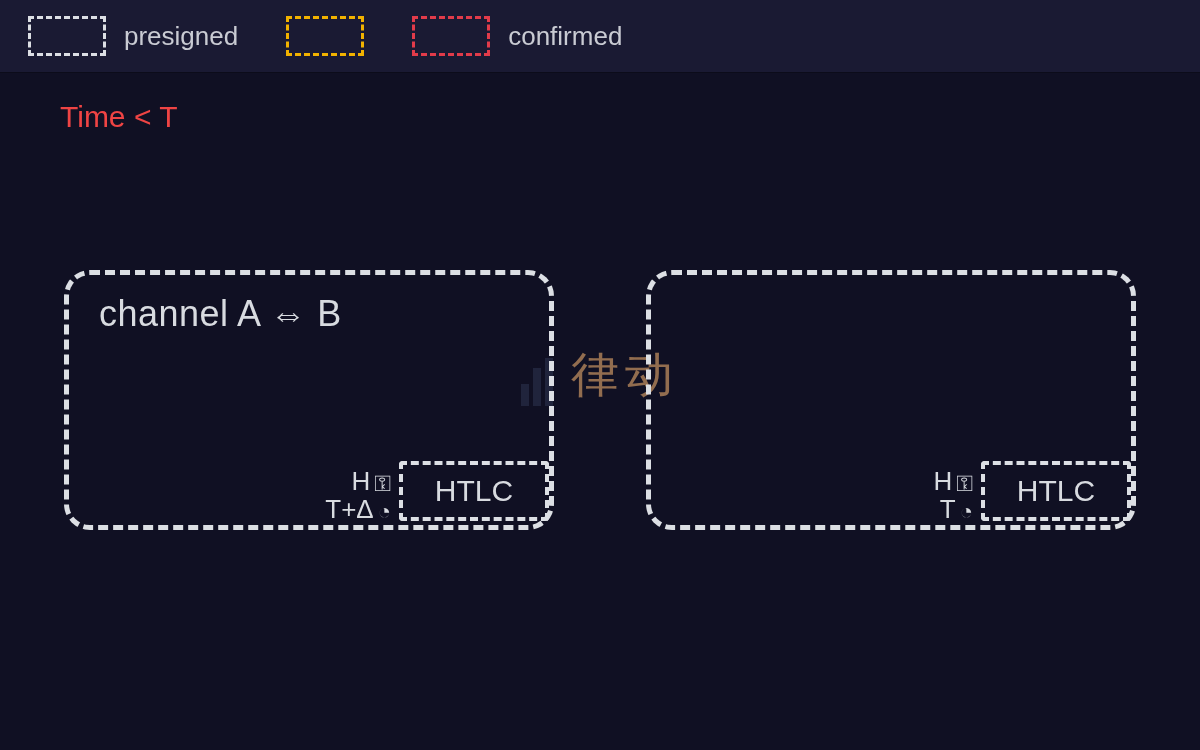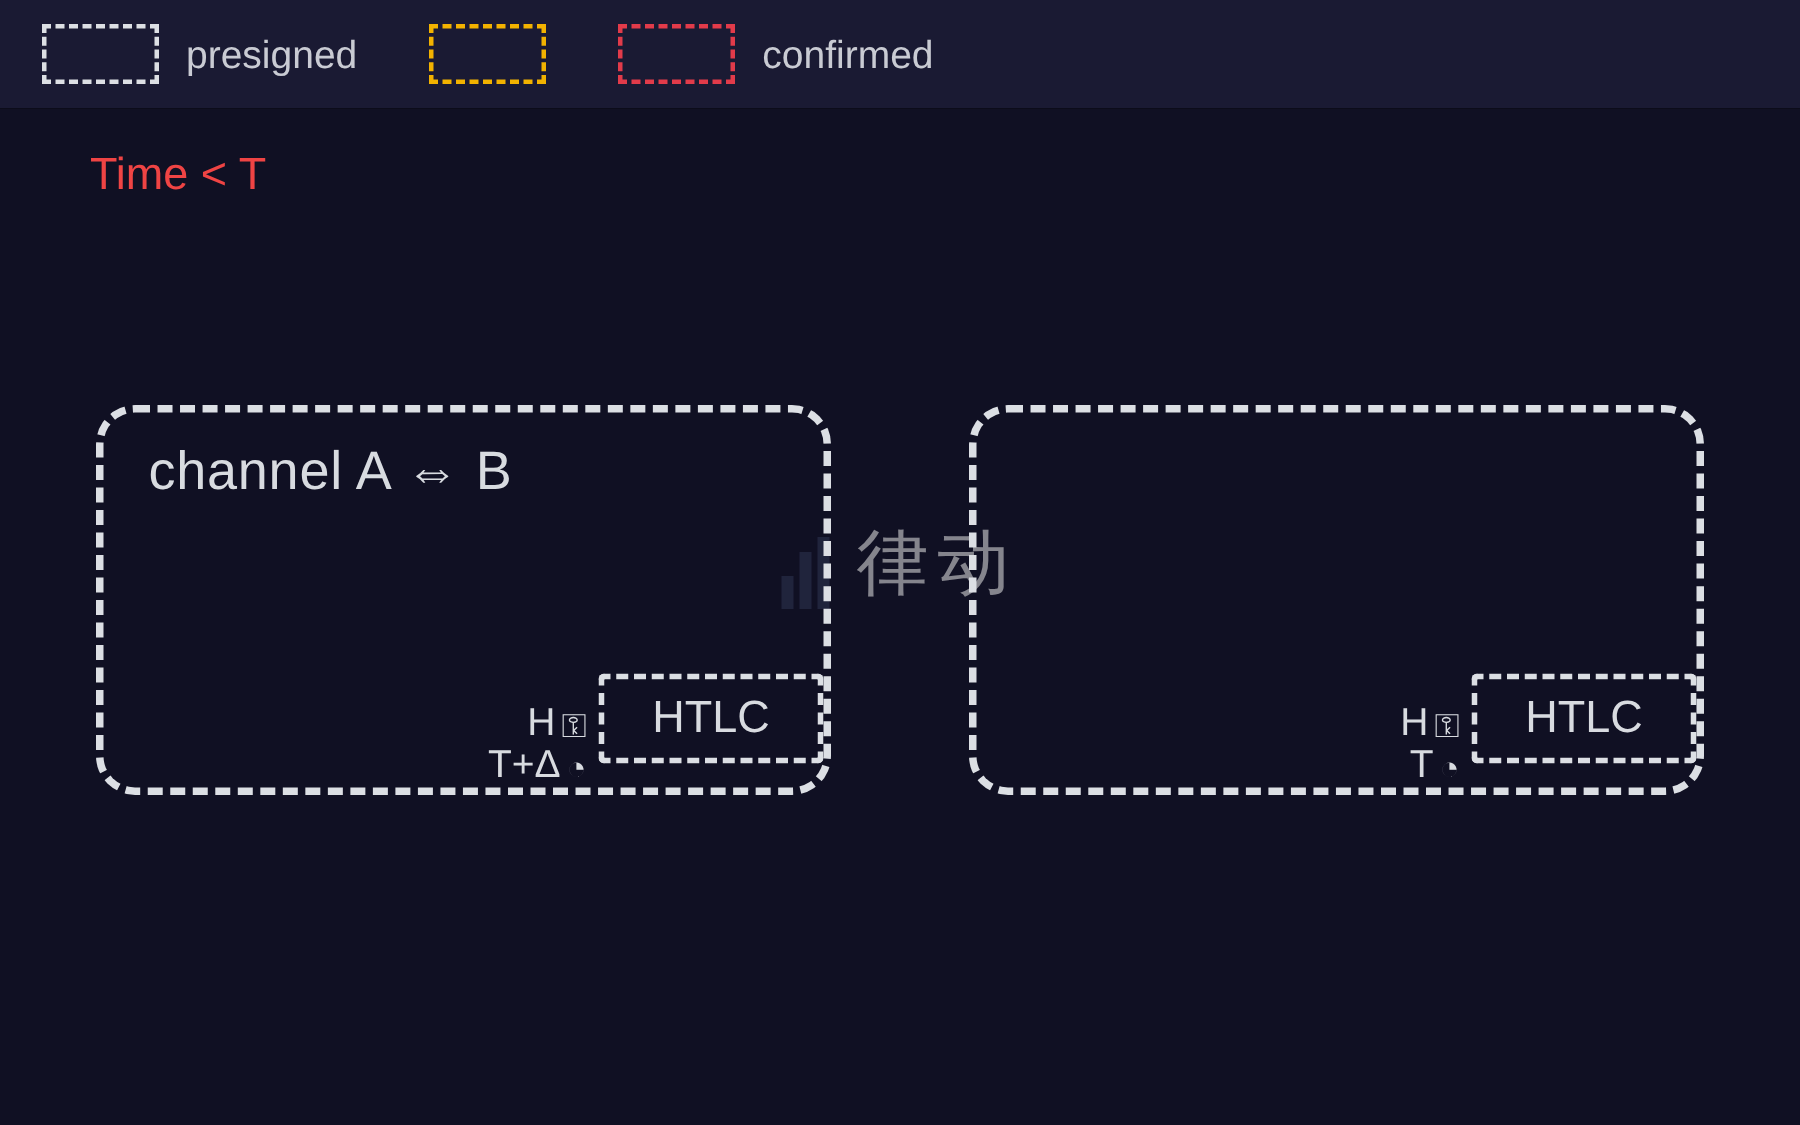--- a/index.html
+++ b/index.html
@@ -62,21 +62,21 @@
   }
   .channel-title {
     font-size: 36px;
     color: #d8dbe0;
     letter-spacing: 0.5px;
   }
 
   .htlc-box {
     position: absolute;
     right: 0px;
-    bottom: 16px;
+    bottom: 4px;
     width: 150px;
     height: 60px;
     border: 4px dashed #dcdfe4;
     border-radius: 4px;
     display: flex;
     align-items: center;
     justify-content: center;
     font-size: 30px;
     color: #d8dbe0;
   }
@@ -92,21 +92,21 @@
   }
   .htlc-meta .row { display: flex; align-items: center; justify-content: flex-end; gap: 4px; }
   .icon-key::after { content: "⚿"; font-size: 22px; display: inline-block; transform: translateY(1px); }
   .icon-clock::after { content: "◔"; font-size: 22px; display: inline-block; transform: translateY(1px); }
 
   .watermark {
     position: absolute;
     left: 50%;
     top: 50%;
     transform: translate(-50%, -50%);
-    color: #e5e5e5;
+    color: #fdba74;
     pointer-events: none;
     user-select: none;
     opacity: 0.55;
   }
   .watermark .cn { font-size: 48px; letter-spacing: 6px; }
   .watermark .en { font-size: 20px; letter-spacing: 10px; margin-top: 4px; }
   .watermark .bars {
     display: inline-block;
     vertical-align: middle;
     margin-right: 14px;

